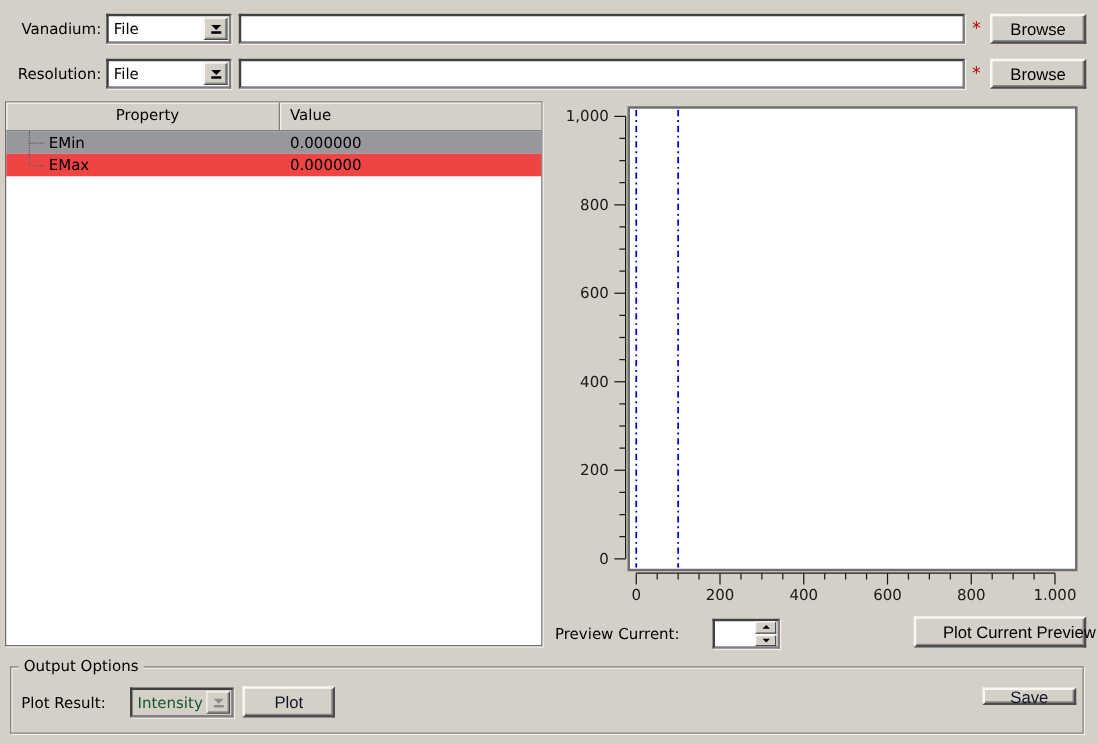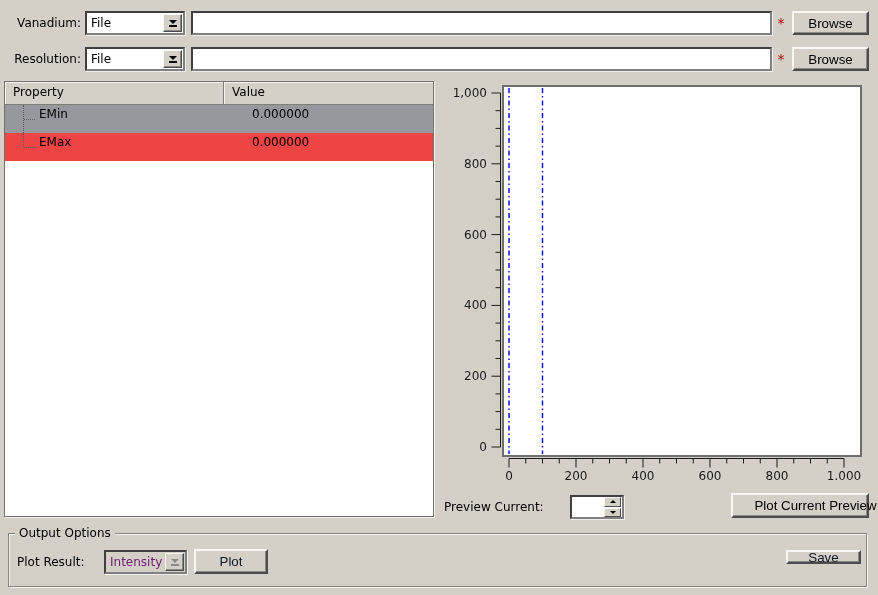--- a/index.html
+++ b/index.html
@@ -35,41 +35,41 @@
   .combo .combo-value{flex:1;padding-left:4px;line-height:18px;white-space:nowrap;overflow:hidden;}
   .combo .combo-arrow-btn{
     width:17px;height:16px;margin-right:1px;flex:0 0 auto;
     background:#d4d0c8;border:1px solid;border-color:#f8f7f4 #4c4c4c #4c4c4c #f8f7f4;
     box-shadow:inset -1px -1px 0 #8a8a85;
     display:flex;flex-direction:column;align-items:center;justify-content:center;
   }
   .tri-down{width:0;height:0;border-left:4px solid transparent;border-right:4px solid transparent;border-top:4px solid #000;}
   .tri-bar{width:8px;height:2px;background:#000;margin-top:1px;}
   .combo.disabled{background:#d4d0c8;}
-  .combo.disabled .combo-value{color:#701a75;}
+  .combo.disabled .combo-value{color:#14532d;}
   .combo.disabled .tri-down{border-top-color:#8b8b8b;}
   .combo.disabled .tri-bar{background:#8b8b8b;}
   .asterisk{color:#b00000;font-size:14px;line-height:24px;text-align:center;}
   input.path{
     width:100%;height:100%;border:0;outline:0;background:transparent;
     font-family:"DejaVu Sans",sans-serif;font-size:12px;padding:0 3px;box-sizing:border-box;
   }
   
   .ptable{
     background:#fff;border:1px solid #72716d;
     box-shadow:1px 1px 0 #f2f0ec;
   }
   .ptable .hdr{display:flex;height:22px;background:#d4d0c8;border-bottom:1px solid #7f7e79;}
   .ptable .hdr .hcell{
     line-height:21px;padding-left:8px;box-sizing:border-box;
     box-shadow:inset 1px 1px 0 #f4f3ef;
   }
-  .ptable .hdr .hcell.c1{width:219px;border-right:1px solid #7f7e79;}
+  .ptable .hdr .hcell.c1{width:219px;border-right:1px solid #7f7e79;text-align:center;}
   .ptable .hdr .hcell.c2{flex:1;}
-  .ptable .trow{display:flex;height:28px;position:relative;gap:20px;}
+  .ptable .trow{display:flex;height:18px;position:relative;}
   .ptable .trow.sel1{background:#97979e;}
   .ptable .trow.sel2{background:#ef4444;}
   .ptable .pcell{width:219px;box-sizing:border-box;padding-left:34px;line-height:18px;position:relative;}
   .ptable .vcell{flex:1;padding-left:8px;line-height:18px;}
   .branch{position:absolute;left:18px;top:0;width:13px;height:100%;}
   .branch::before{content:"";position:absolute;left:0;top:0;border-left:1px dotted #5e5e5e;height:100%;}
   .branch.last::before{height:50%;}
   .branch::after{content:"";position:absolute;left:1px;top:50%;width:11px;border-top:1px dotted #5e5e5e;}
   
   .spin{display:flex;}

